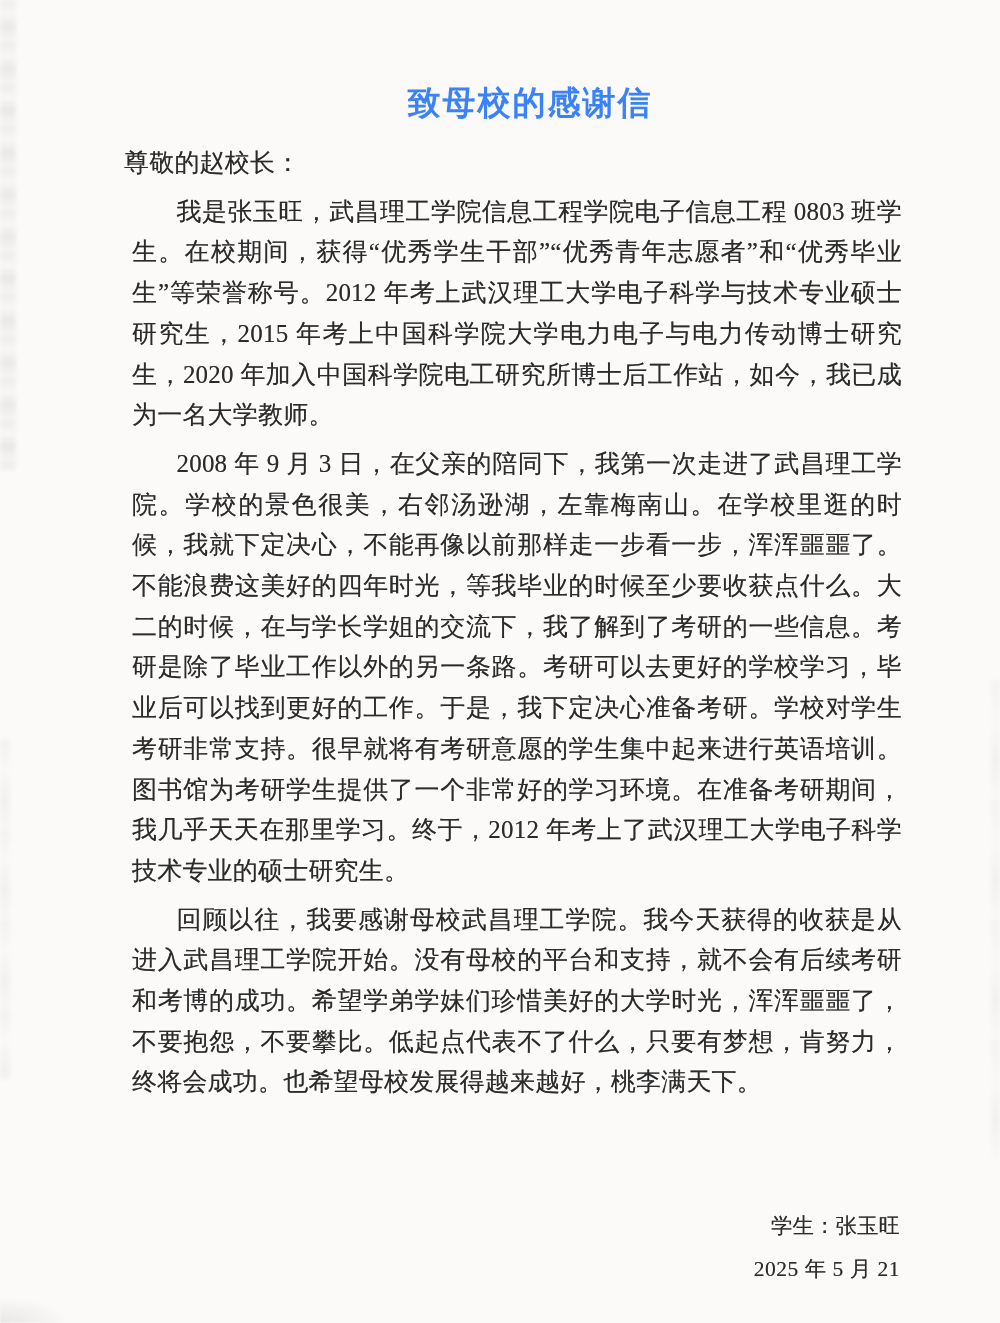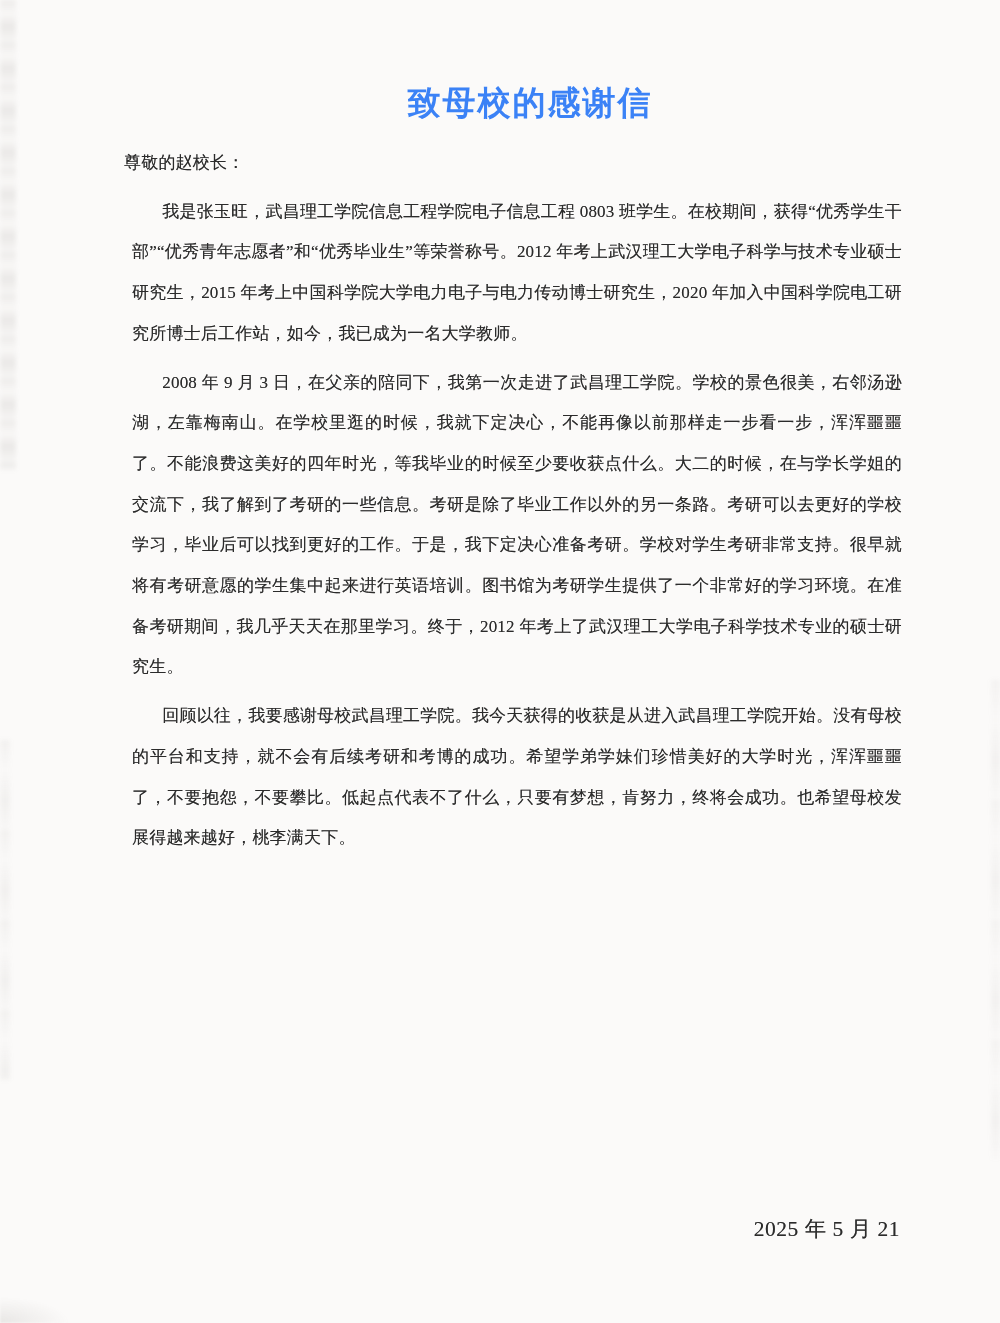--- a/index.html
+++ b/index.html
@@ -66,21 +66,21 @@
     font-size: 33px;
     font-weight: 700;
     letter-spacing: 2px;
     color: #3b82f6;
   }
   .body-text {
     position: absolute;
     left: 124px;
     top: 143px;
     width: 786px;
-    font-size: 17px;
+    font-size: 25px;
     line-height: 40.7px;
     text-align: justify;
     letter-spacing: 0.2px;
     text-shadow: 0 0 0.4px rgba(43,43,43,0.55);
   }
   .salutation {
     margin: 0;
   }
   .para {
     margin: 8px;
@@ -113,16 +113,17 @@
   <h1 class="title">致母校的感谢信</h1>
 
   <div class="body-text">
     <p class="salutation">尊敬的赵校长：</p>
     <p class="para">我是张玉旺，武昌理工学院信息工程学院电子信息工程 0803 班学生。在校期间，获得“优秀学生干部”“优秀青年志愿者”和“优秀毕业生”等荣誉称号。2012 年考上武汉理工大学电子科学与技术专业硕士研究生，2015 年考上中国科学院大学电力电子与电力传动博士研究生，2020 年加入中国科学院电工研究所博士后工作站，如今，我已成为一名大学教师。</p>
     <p class="para">2008 年 9 月 3 日，在父亲的陪同下，我第一次走进了武昌理工学院。学校的景色很美，右邻汤逊湖，左靠梅南山。在学校里逛的时候，我就下定决心，不能再像以前那样走一步看一步，浑浑噩噩了。不能浪费这美好的四年时光，等我毕业的时候至少要收获点什么。大二的时候，在与学长学姐的交流下，我了解到了考研的一些信息。考研是除了毕业工作以外的另一条路。考研可以去更好的学校学习，毕业后可以找到更好的工作。于是，我下定决心准备考研。学校对学生考研非常支持。很早就将有考研意愿的学生集中起来进行英语培训。图书馆为考研学生提供了一个非常好的学习环境。在准备考研期间，我几乎天天在那里学习。终于，2012 年考上了武汉理工大学电子科学技术专业的硕士研究生。</p>
     <p class="para">回顾以往，我要感谢母校武昌理工学院。我今天获得的收获是从进入武昌理工学院开始。没有母校的平台和支持，就不会有后续考研和考博的成功。希望学弟学妹们珍惜美好的大学时光，浑浑噩噩了，不要抱怨，不要攀比。低起点代表不了什么，只要有梦想，肯努力，终将会成功。也希望母校发展得越来越好，桃李满天下。</p>
   </div>
 
   <div class="signature-block">
+    <div class="signature-name">学生：张玉旺</div>
     <div class="signature-date">2025 年 5 月 21</div>
   </div>
 
 </div>
 
 </body></html>

